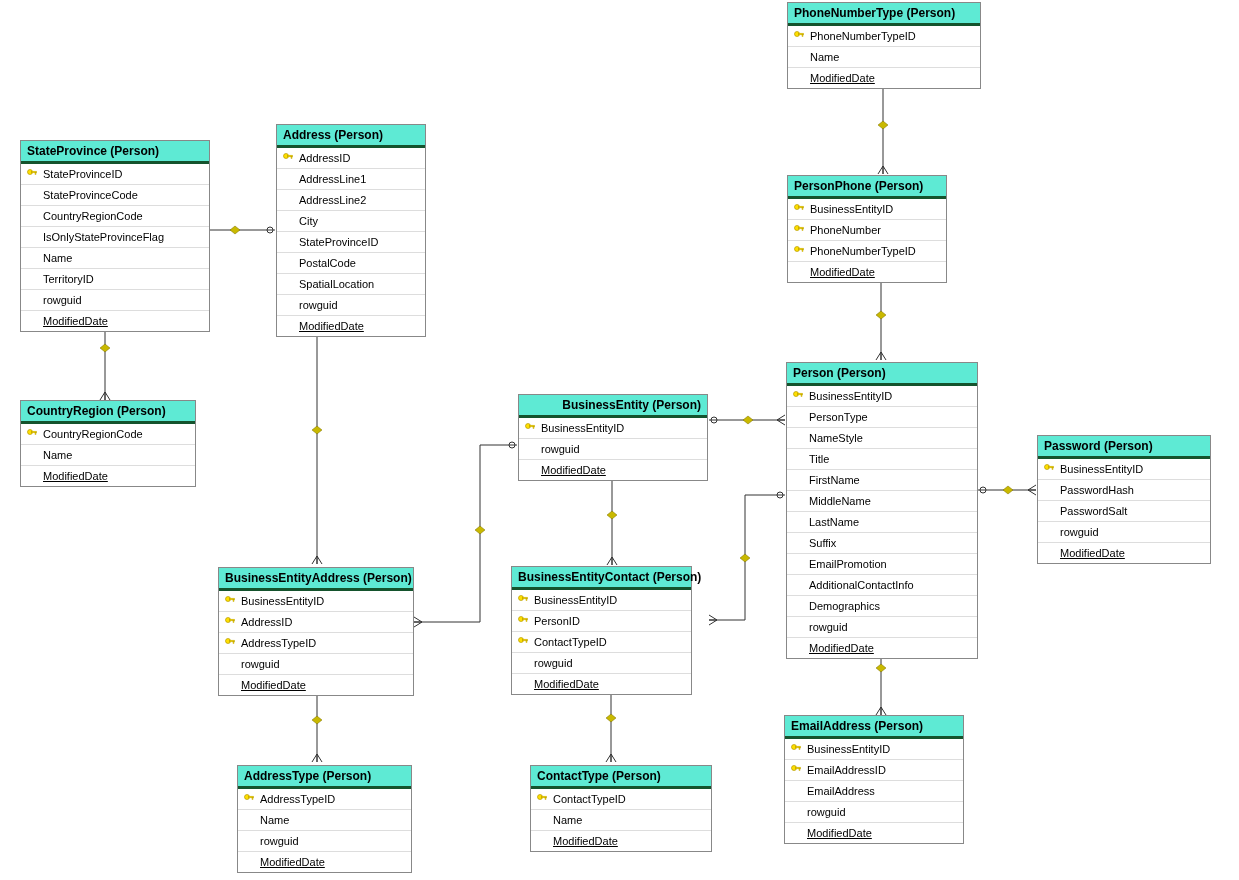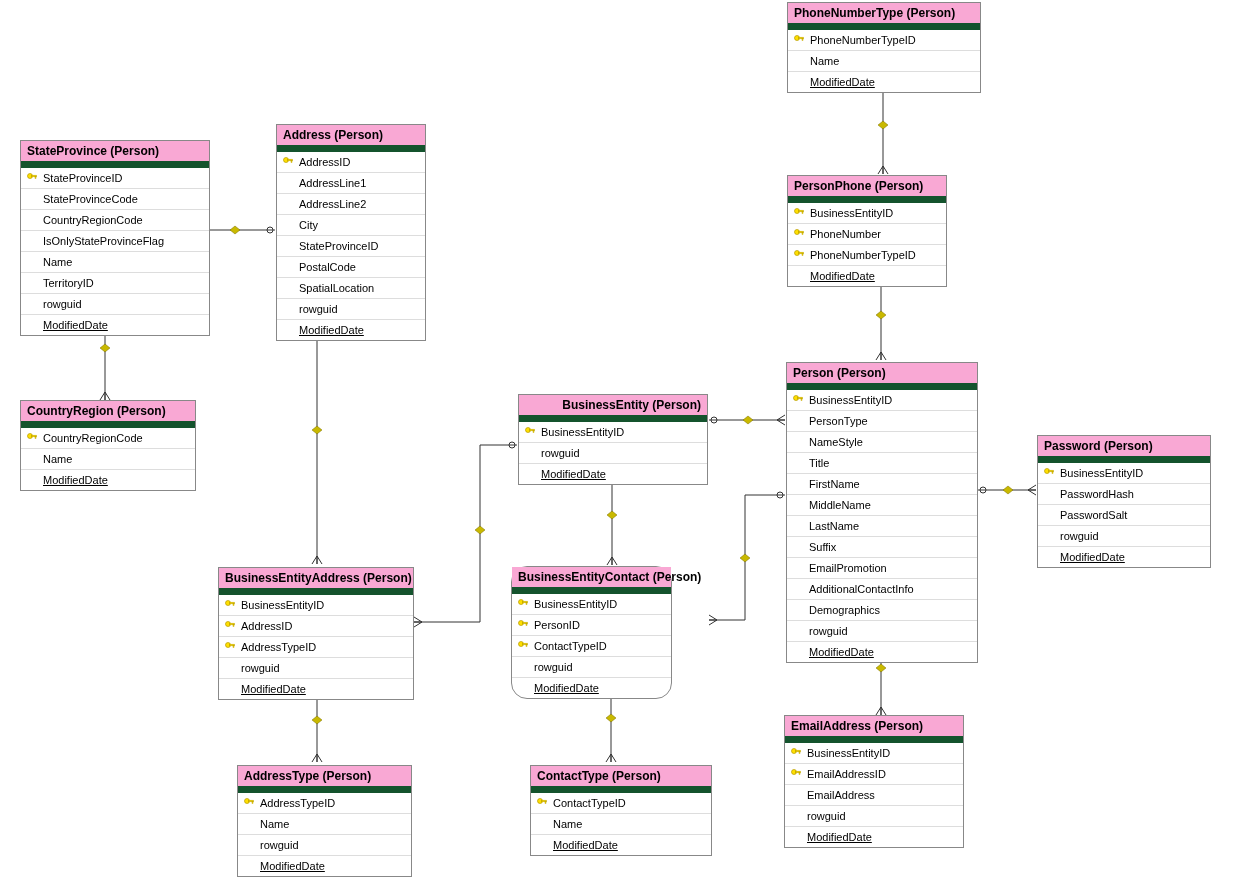--- a/index.html
+++ b/index.html
@@ -25,25 +25,25 @@
     height: 880px;
     pointer-events: none;
   }
   .entity {
     position: absolute;
     border: 1px solid #888;
     background: #fff;
     box-sizing: border-box;
   }
   .entity-header {
-    background: #f9a8d4;
+    background: #5eead4;
     font-weight: bold;
     font-size: 12px;
     padding: 3px 6px;
-    border-bottom: 7px solid #14532d;
+    border-bottom: 3px solid #14532d;
     white-space: nowrap;
   }
   .column {
     display: flex;
     align-items: center;
     border-bottom: 1px solid #ddd;
     padding: 2px 4px 2px 4px;
     min-height: 16px;
   }
   .column:last-child { border-bottom: none; text-decoration: underline; }
@@ -456,21 +456,21 @@
         </div>
         <div class="column">
           <span class="key-slot"></span>
           <span class="colname">rowguid</span>
         </div>
         <div class="column">
           <span class="key-slot"></span>
           <span class="colname">ModifiedDate</span>
         </div>
       </div>
-      <div class="entity" style="left: 511px; top: 566px; width: 161px; border-radius: 16px;">
+      <div class="entity" style="left: 511px; top: 566px; width: 181px;">
         <div class="entity-header">BusinessEntityContact (Person)</div>
         <div class="column">
           <span class="key-slot">
             <svg class="key-icon" viewBox="0 0 10 10">
               <use href="#key"></use>
             </svg>
           </span>
           <span class="colname">BusinessEntityID</span>
         </div>
         <div class="column">

